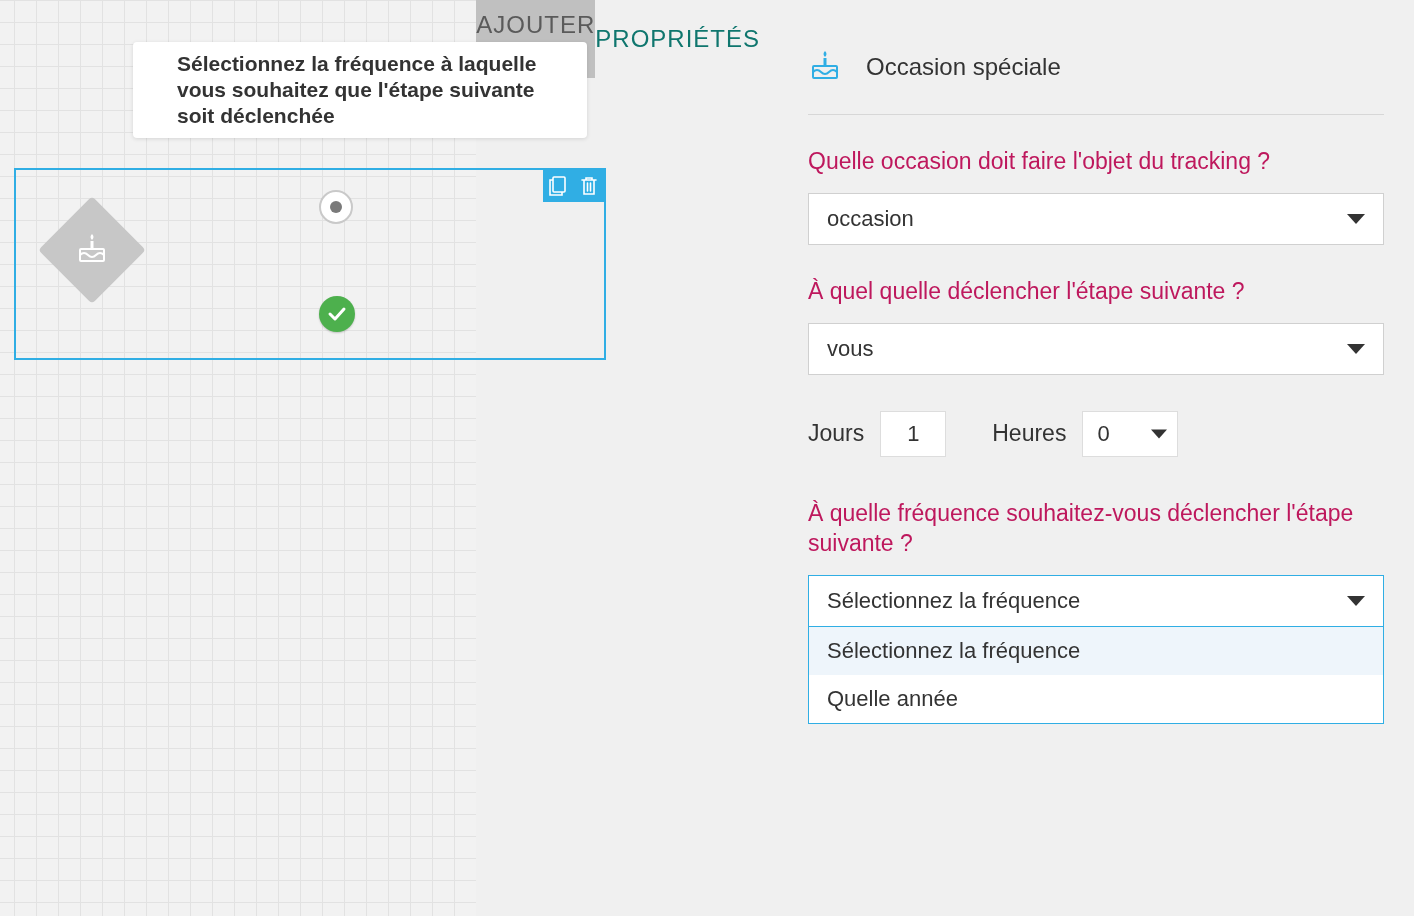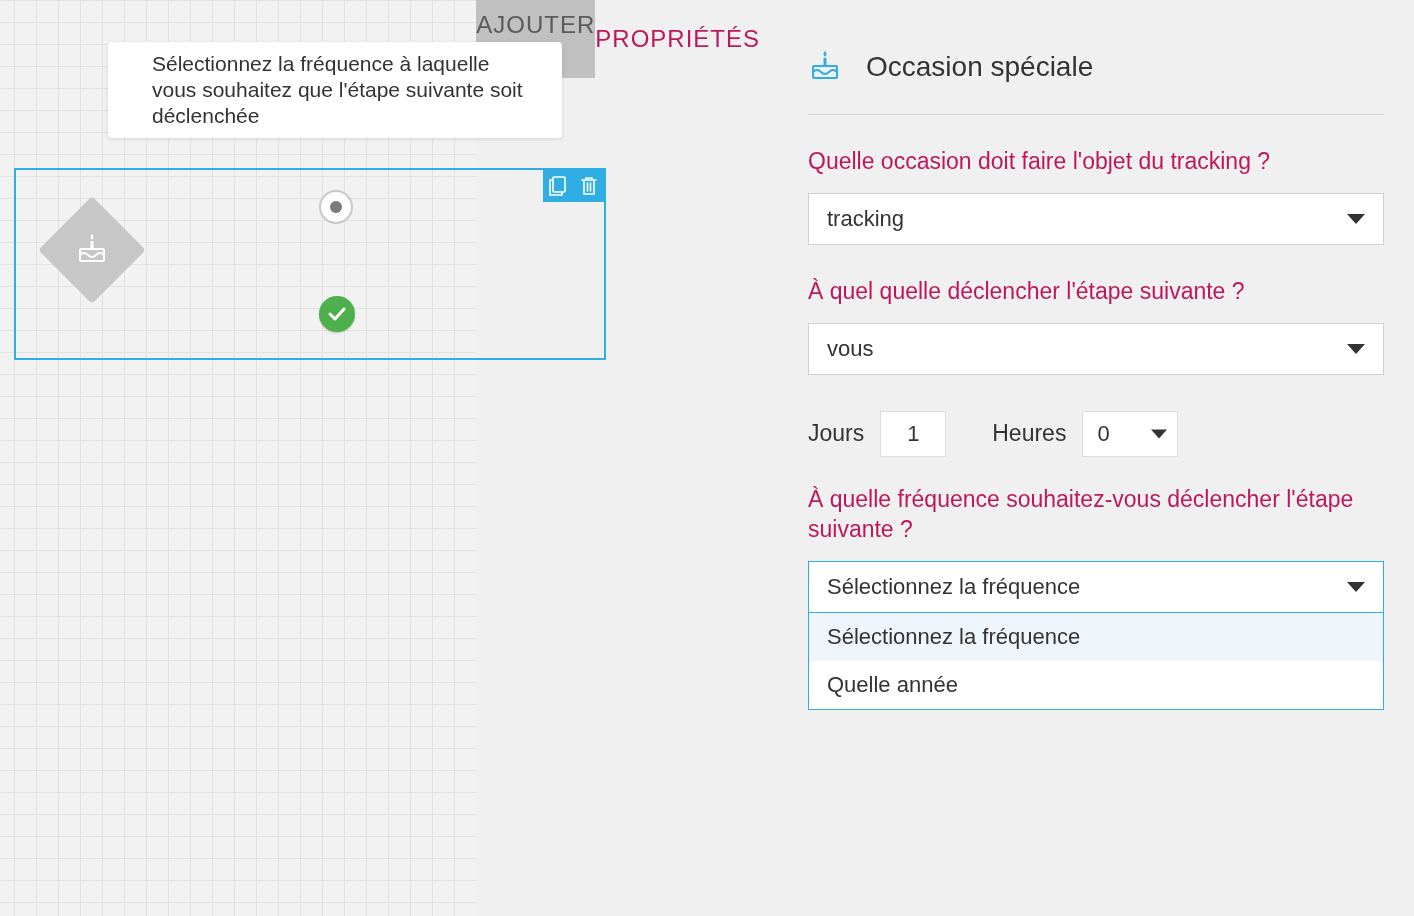--- a/index.html
+++ b/index.html
@@ -30,27 +30,27 @@
     position: absolute;
     right: 0; top: 0;
     width: 61px; height: 32px;
     background: #30aee4;
     display: flex; align-items: center; justify-content: space-around;
   }
   .tb-icon svg { display: block; }
 
   .node-card {
     position: absolute;
-    left: 108px; top: 42px;
+    left: 133px; top: 42px;
     width: 454px; height: 96px;
     background: #fff;
     border-radius: 4px;
     box-shadow: 0 1px 4px rgba(0,0,0,.12);
     padding: 20px 28px 20px 44px;
-    display: flex; align-items: center;
+    display: flex; align-items: center; font-weight: bold;
   }
   .node-text {
     font-size: 21px;
     line-height: 1.25;
     color: #333;
   }
 
   .diamond {
     position: absolute;
     left: 54px; top: 212px;
@@ -99,36 +99,36 @@
 
   .tabs {
     display: flex;
     height: 78px;
   }
   .tab {
     flex: 1;
     display: flex; align-items: center; justify-content: center;
     font-size: 24px;
     letter-spacing: 1px;
-    color: #be185d;
+    color: #0f766e;
     cursor: pointer;
   }
   .tab.active { background: #c0c0c0; color: #5a5a5a; }
 
   .panel-body {
     padding: 48px 30px 0 48px;
   }
 
   .section-head {
     display: flex; align-items: center; gap: 24px;
     padding-bottom: 28px;
     border-bottom: 1px solid #d7d7d7;
   }
   .section-title {
-    font-size: 28px; color: #333; font-weight: 400;
+    font-size: 24px; color: #333; font-weight: 400;
   }
 
   .field-block { margin-top: 32px; }
   .field-label {
     font-size: 23px; color: #be185d; line-height: 1.3;
     margin-bottom: 16px;
   }
 
   .select {
     position: relative;
@@ -251,21 +251,21 @@
           <rect x="15.5" y="10" width="3" height="8" fill="#30aee4"></rect>
           <path d="M17 3 q3 3 0 6 q-3 -3 0 -6" fill="#30aee4"></path>
         </svg>
       </span>
       <div class="section-title">Occasion spéciale</div>
     </div>
 
     <div class="field-block">
       <div class="field-label">Quelle occasion doit faire l'objet du tracking ?</div>
       <div class="select">
-        <span>tracking</span>
+        <span>occasion</span>
         <span class="caret"></span>
       </div>
     </div>
 
     <div class="field-block">
       <div class="field-label">À quel quelle déclencher l'étape suivante ?</div>
       <div class="select">
         <span>vous</span>
         <span class="caret"></span>
       </div>
@@ -275,21 +275,21 @@
       <span>Jours</span>
       <input class="num-input" value="1" style="">
       <span style="width:14px"></span>
       <span>Heures</span>
       <div class="mini-select">
         <span>0</span>
         <span class="caret"></span>
       </div>
     </div>
 
-    <div class="field-block" style="margin-top:28px">
+    <div class="field-block" style="margin-top:42px">
       <div class="field-label">À quelle fréquence souhaitez-vous déclencher l'étape suivante ?</div>
       <div class="select open">
         <span>Sélectionnez la fréquence</span>
         <span class="caret"></span>
       </div>
       <div class="dropdown-list">
         <div class="dropdown-item hi">Sélectionnez la fréquence</div>
         <div class="dropdown-item">Quelle année</div>
       </div>
     </div>

